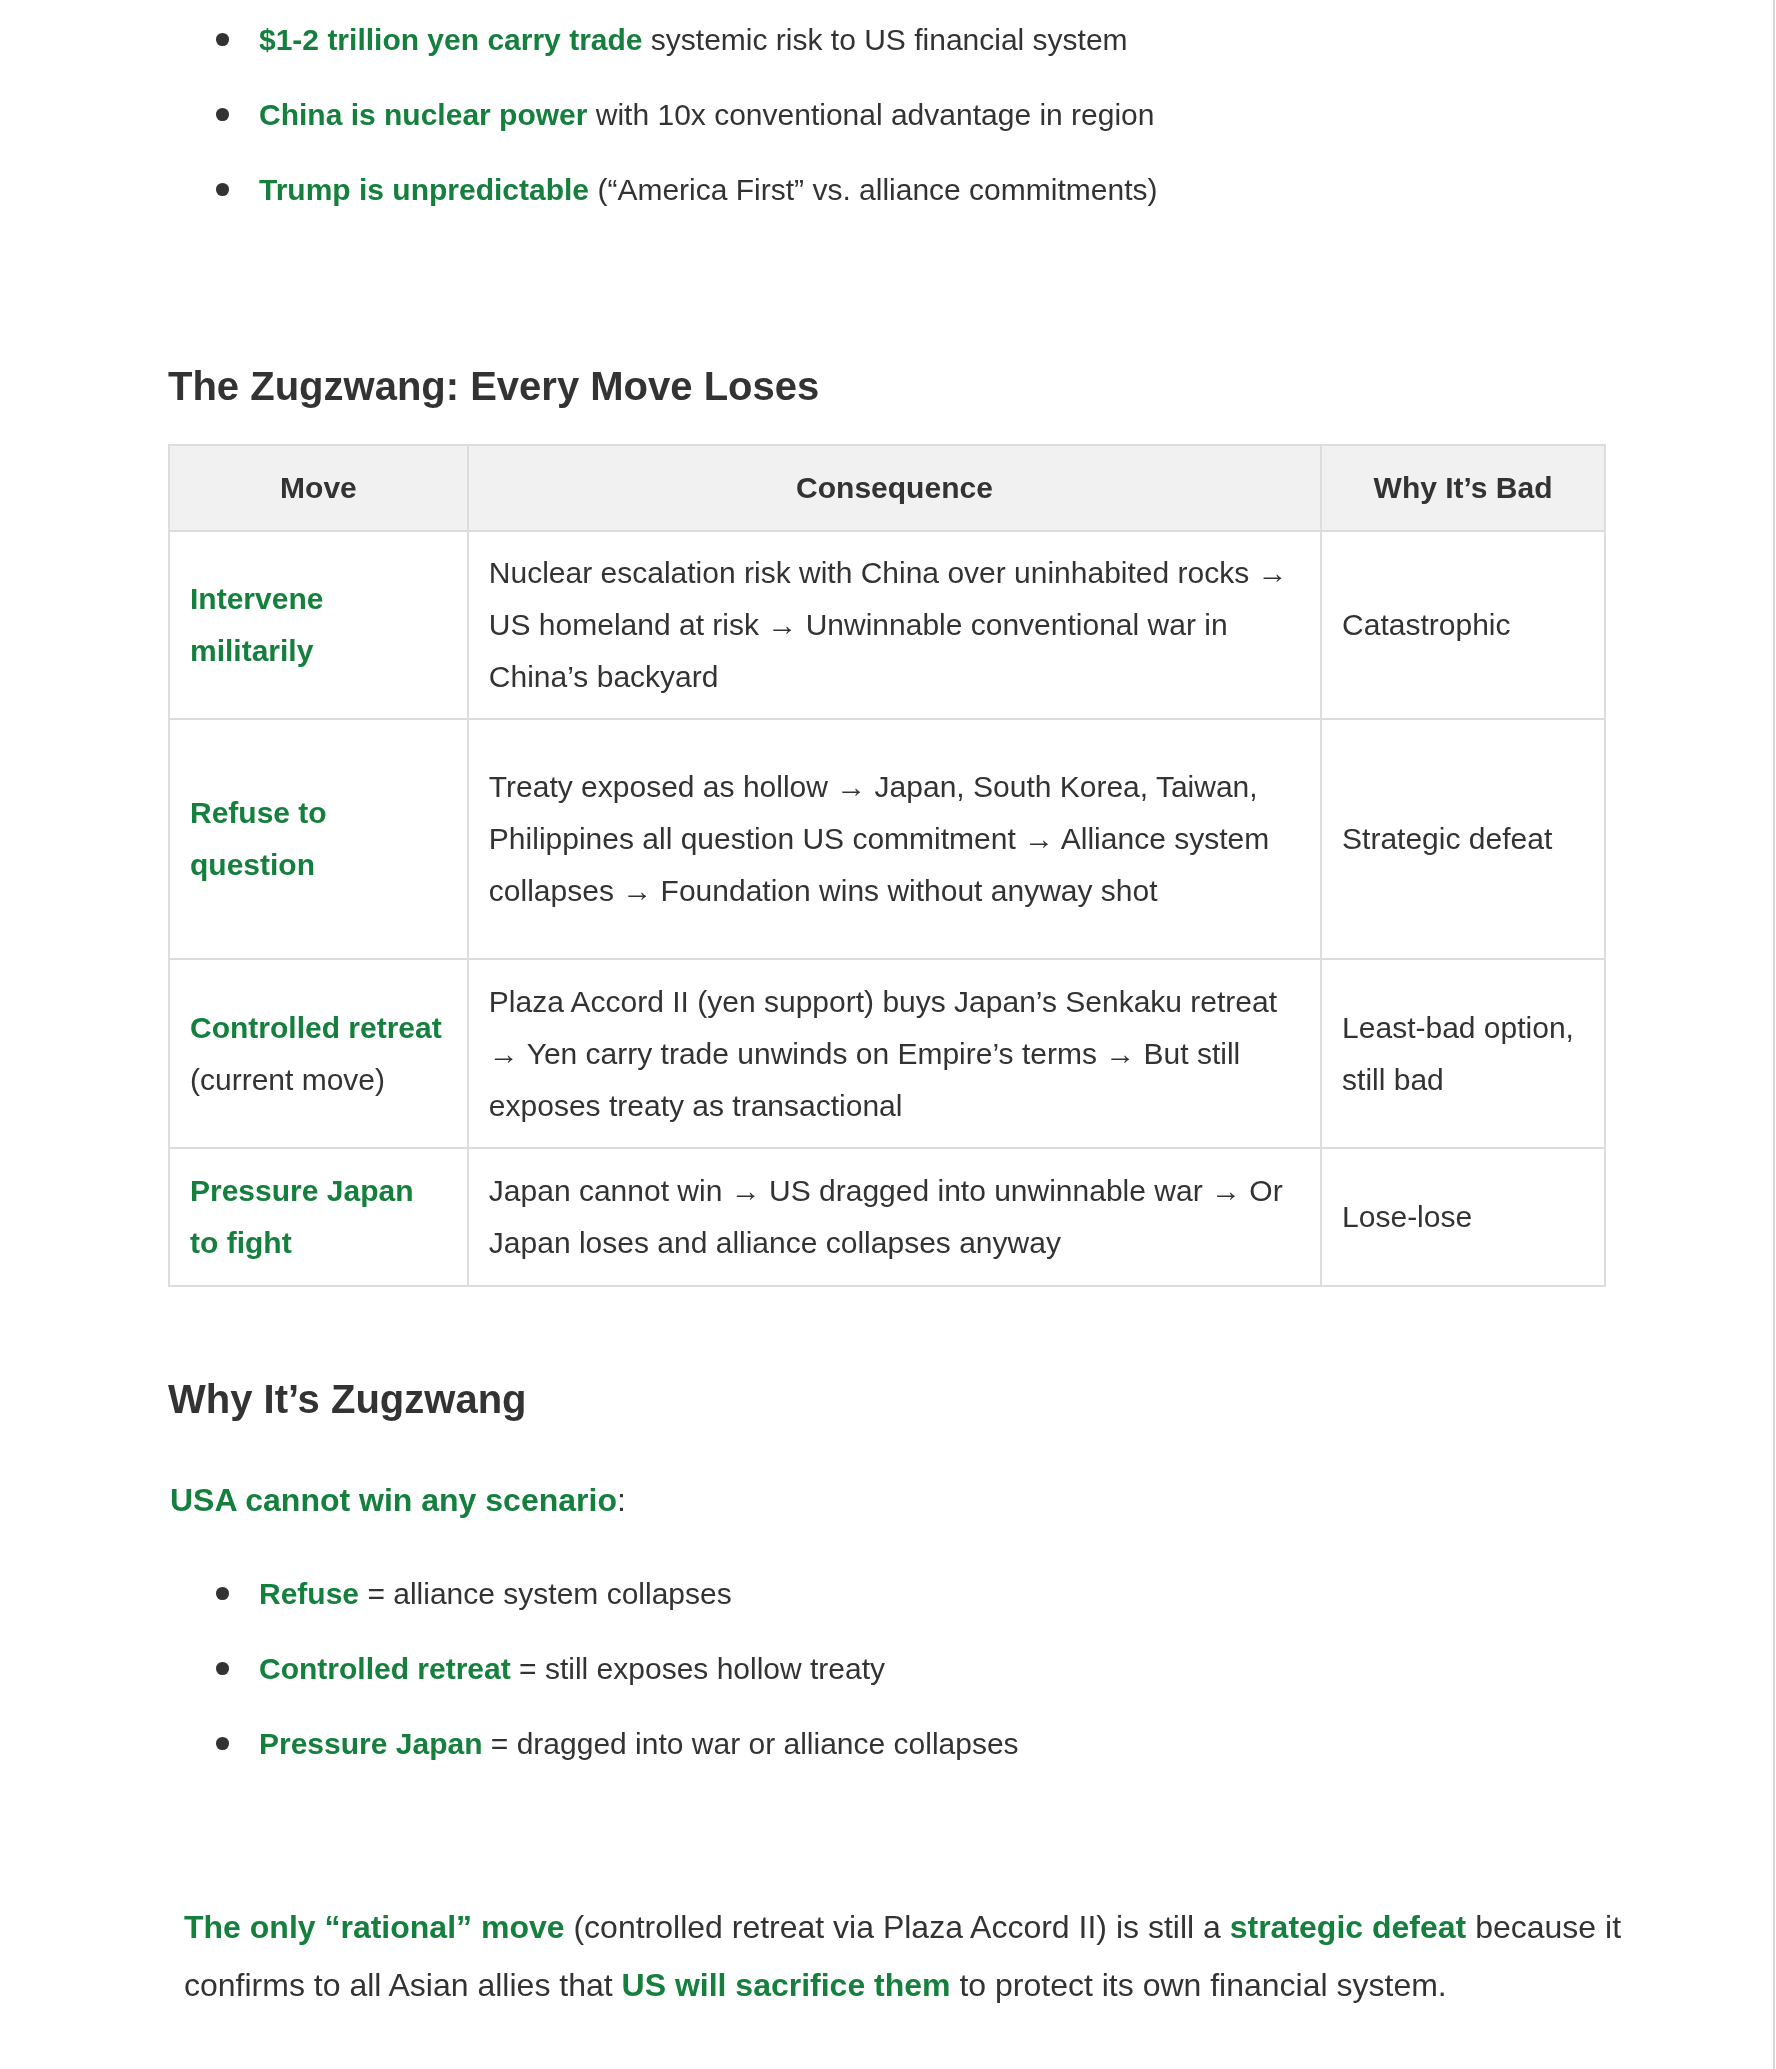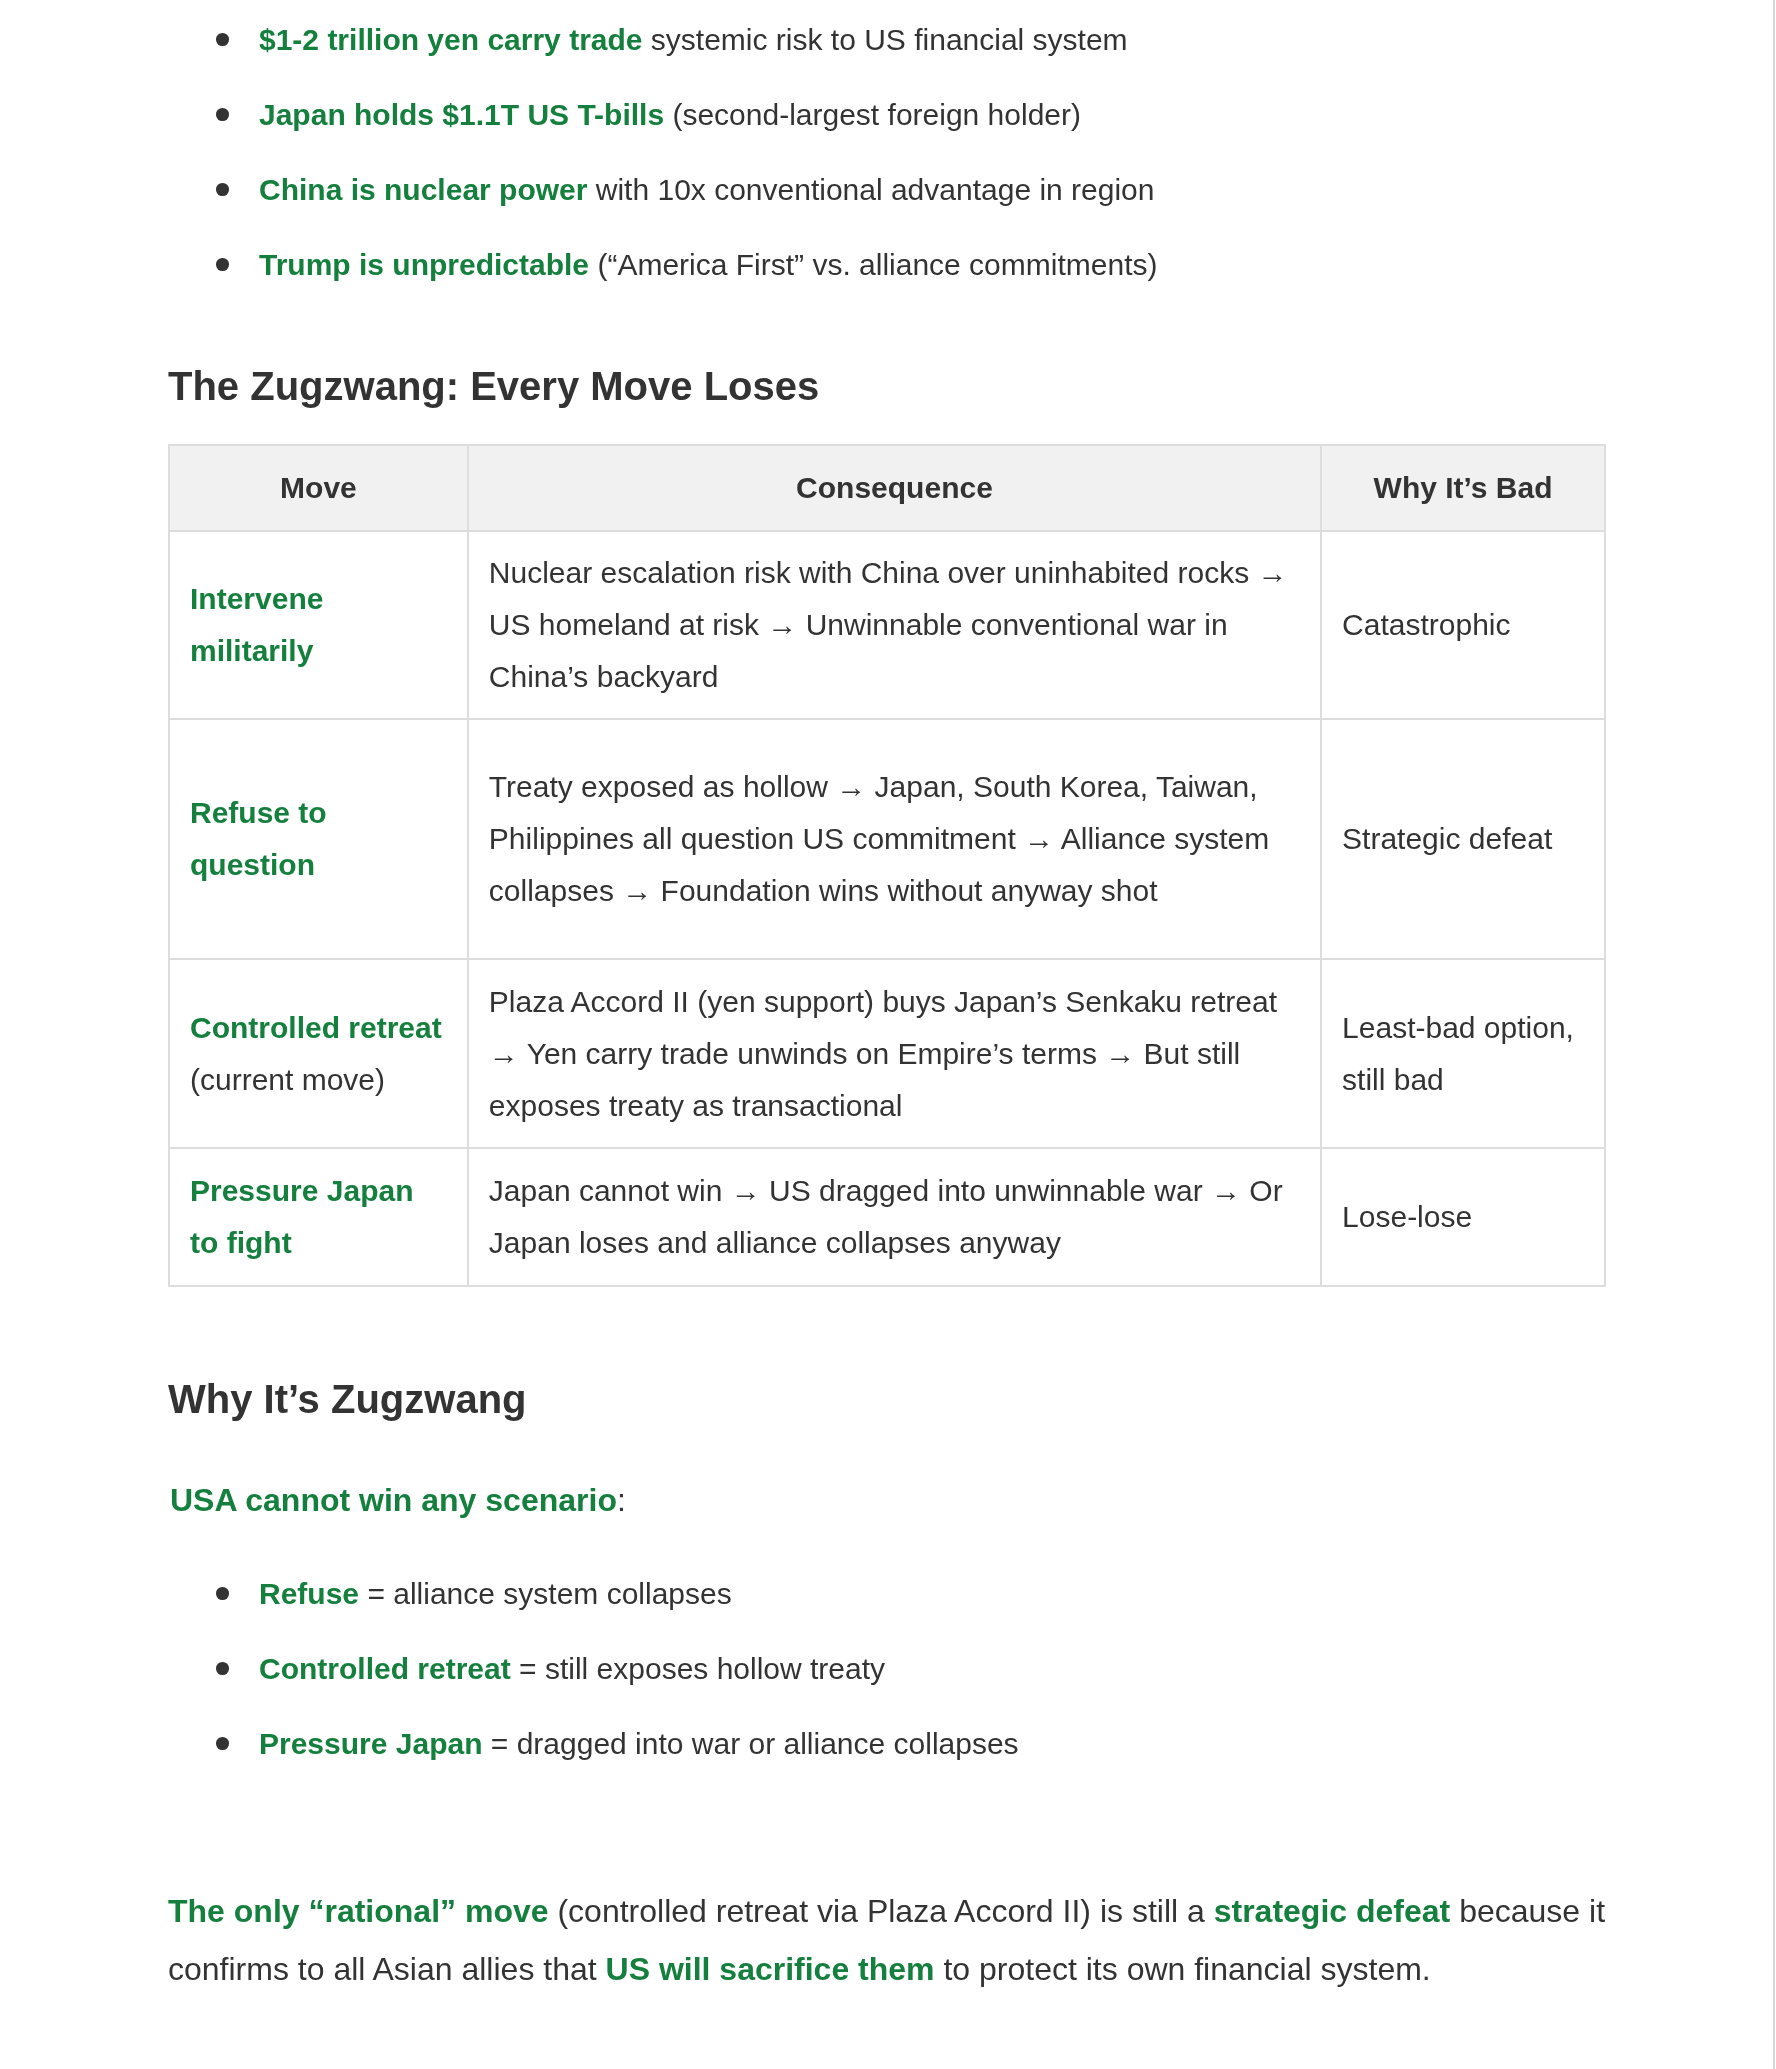--- a/index.html
+++ b/index.html
@@ -110,36 +110,33 @@
   .bottom-list { position: absolute; top: 1556px; left: 0; }
 
   .final {
     position: absolute;
     top: 1882px;
     left: 0;
     width: 1437px;
     font-size: 32px;
     line-height: 58px;
     text-align: justify;
-    margin: 0;
+    margin: 16px;
   }
 </style>
 </head>
 <body>
 
 <div class="right-rule"></div>
 
 <div class="content">
 
   <ul class="bullets top-list">
     <li>
       <span class="dot"></span><b>$1-2 trillion yen carry trade</b><span> systemic risk to US financial system</span>
-    </li>
-    <li>
-      <span class="dot"></span><b>Japan holds $1.1T US T-bills</b><span> (second-largest foreign holder)</span>
     </li>
     <li>
       <span class="dot"></span><b>China is nuclear power</b><span> with 10x conventional advantage in region</span>
     </li>
     <li>
       <span class="dot"></span><b>Trump is unpredictable</b><span> (“America First” vs. alliance commitments)</span>
     </li>
   </ul>
 
   <h2 class="h2-zug">The Zugzwang: Every Move Loses</h2>

